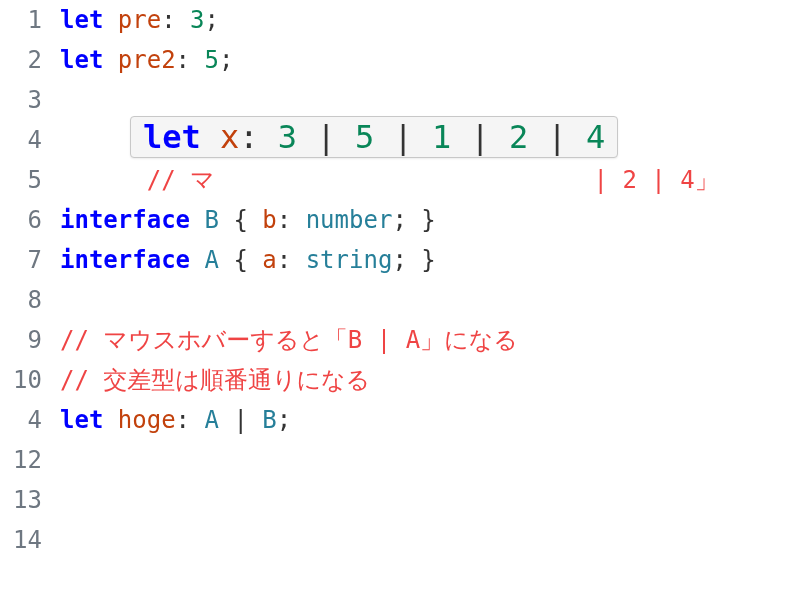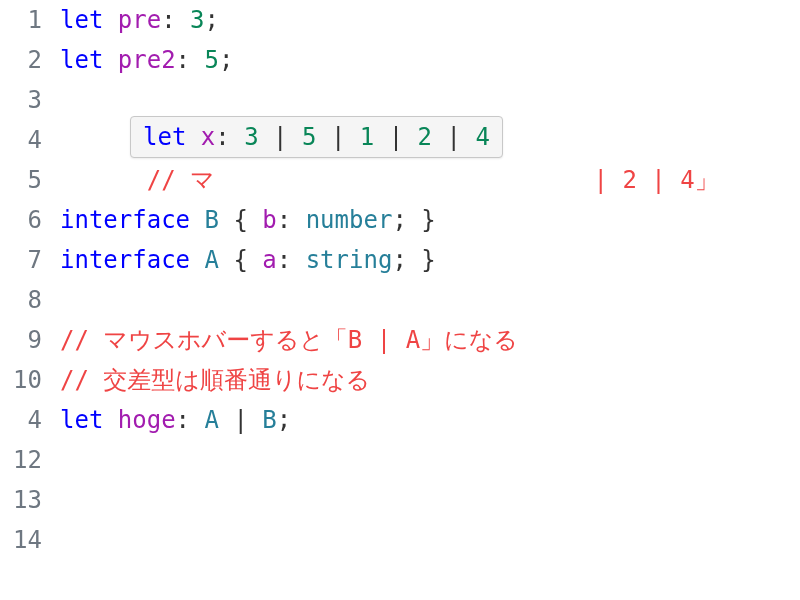--- a/index.html
+++ b/index.html
@@ -35,38 +35,38 @@
   }
   .codeline {
     height: 40px;
     white-space: pre;
     position: relative;
   }
   .codeline.hl {
     background: #f6f8fa;
   }
   
-  .kw   { color: #0000ff; }     
-  .id   { color: #a21caf; }     
+  .kw   { color: #0000ff; font-weight: bold; }     
+  .id   { color: #c2410c; }     
   .num  { color: #098658; }     
   .type { color: #267f99; }     
   .punc { color: #333333; }
   .cmt  { color: #ef4444; }     
   .op   { color: #333333; }
   
   .tooltip {
     position: absolute;
     left: 70px;
     top: -4px;
     background: #f5f5f5;
     border: 1px solid #c8c8c8;
     border-radius: 4px;
     padding: 2px 12px;
     font-family: inherit;
-    font-size: 24px;
+    font-size: 32px;
     line-height: 36px;
     white-space: pre;
     z-index: 10;
     box-shadow: 0 1px 2px rgba(0,0,0,0.08);
   }
 </style>
 </head>
 <body>
 
 <div class="editor">

